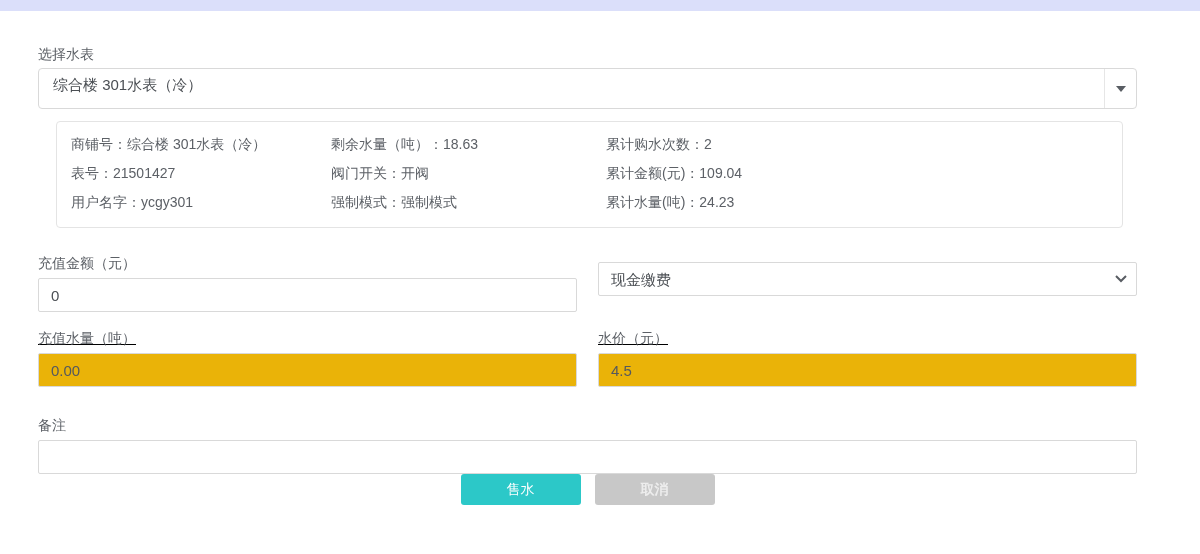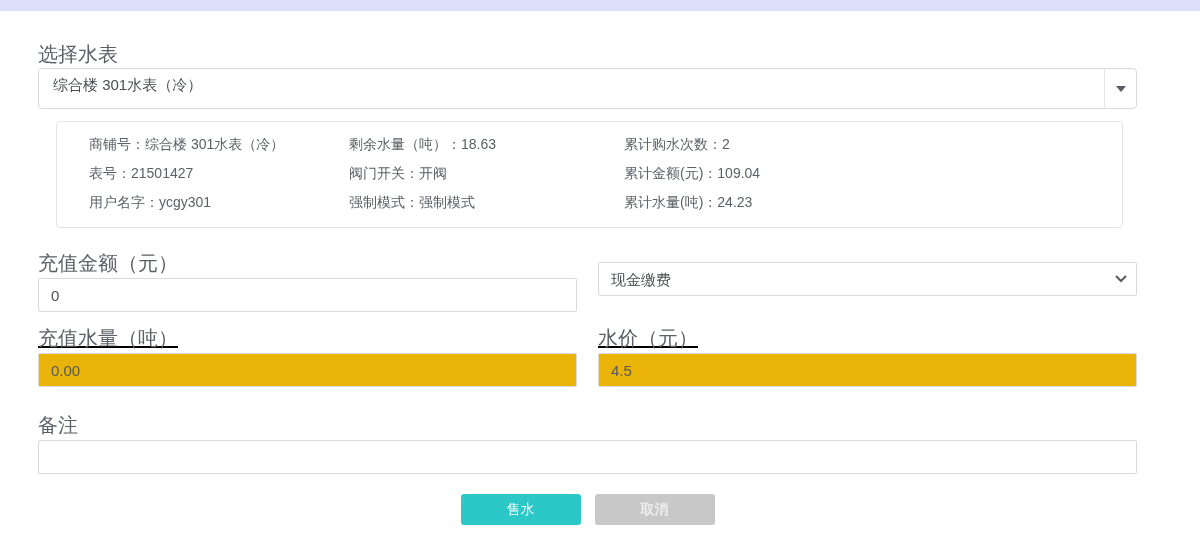--- a/index.html
+++ b/index.html
@@ -8,36 +8,36 @@
   }
   *{box-sizing:border-box;}
   html,body{margin:0;padding:0;}
   body{
     width:1200px;height:554px;background:#fff;overflow:hidden;
     font-family:"Liberation Sans","DejaVu Sans",sans-serif;
     -webkit-font-smoothing:antialiased;
   }
   .topbar{height:11px;background:var(--topbar);}
   .content{padding:0 63px 0 38px;}
-  .field-label{display:block;font-size:20px;color:var(--txt);line-height:16px;}
+  .field-label{display:block;font-size:14px;color:var(--txt);line-height:16px;}
   .lbl-meter{margin-top:35px;}
 
   
   .combo{margin-top:6px;display:flex;height:41px;border:1px solid var(--border);
          border-radius:4px;background:#fff;cursor:pointer;}
   .combo-value{flex:1;font-size:15px;color:var(--val);line-height:32px;padding:0 14px;
                white-space:nowrap;overflow:hidden;}
   .combo-caret{width:32px;display:flex;align-items:center;justify-content:center;
                border-left:1px solid #e6e6e6;border-radius:0 4px 4px 0;}
   .caret-tri{width:0;height:0;border-left:5px solid transparent;
              border-right:5px solid transparent;border-top:6px solid #595d63;}
 
   
   .info-box{margin:12px 14px 0 18px;border:1px solid var(--border-lt);border-radius:4px;
-            background:#fff;padding:8px 32px 10px;}
+            background:#fff;padding:8px 14px 10px;}
   .info-grid{display:grid;grid-template-columns:260px 275px 1fr;}
   .info-cell{font-size:14px;color:var(--txt);line-height:29px;white-space:nowrap;}
 
   
   .form-row{display:flex;gap:21px;}
   .form-col{flex:1;min-width:0;}
   .row-1{margin-top:27px;}
   .row-2{margin-top:18px;text-decoration:underline;}
   .row-3{margin-top:30px;}
   .ctl{margin-top:7px;height:34px;width:100%;border:1px solid var(--border);
@@ -45,21 +45,21 @@
        padding:0 12px;outline:none;
        font-family:"Liberation Sans","DejaVu Sans",sans-serif;}
   .ctl:disabled,.ctl.disabled{background:#eab308;color:#55595e;}
   .select-wrap{position:relative;margin-top:7px;}
   .select-wrap select{margin-top:0;appearance:none;-webkit-appearance:none;
        padding-right:30px;width:100%;cursor:pointer;}
   .chevron{position:absolute;right:10px;top:50%;transform:translateY(-50%);
            pointer-events:none;display:flex;}
 
   
-  .actions{margin-top:20px;display:flex;justify-content:center;gap:14px;}
+  .actions{display:flex;justify-content:center;gap:14px;}
   .btn{width:120px;height:31px;border:none;border-radius:3px;font-size:14px;
        cursor:pointer;font-family:"Liberation Sans","DejaVu Sans",sans-serif;}
   .btn-sell{background:var(--teal);color:#fff;}
   .btn-cancel{background:var(--gray-btn);color:#ededed;font-weight:bold;}
 </style>
 </head>
 <body>
 
 <div class="topbar"></div>
 

